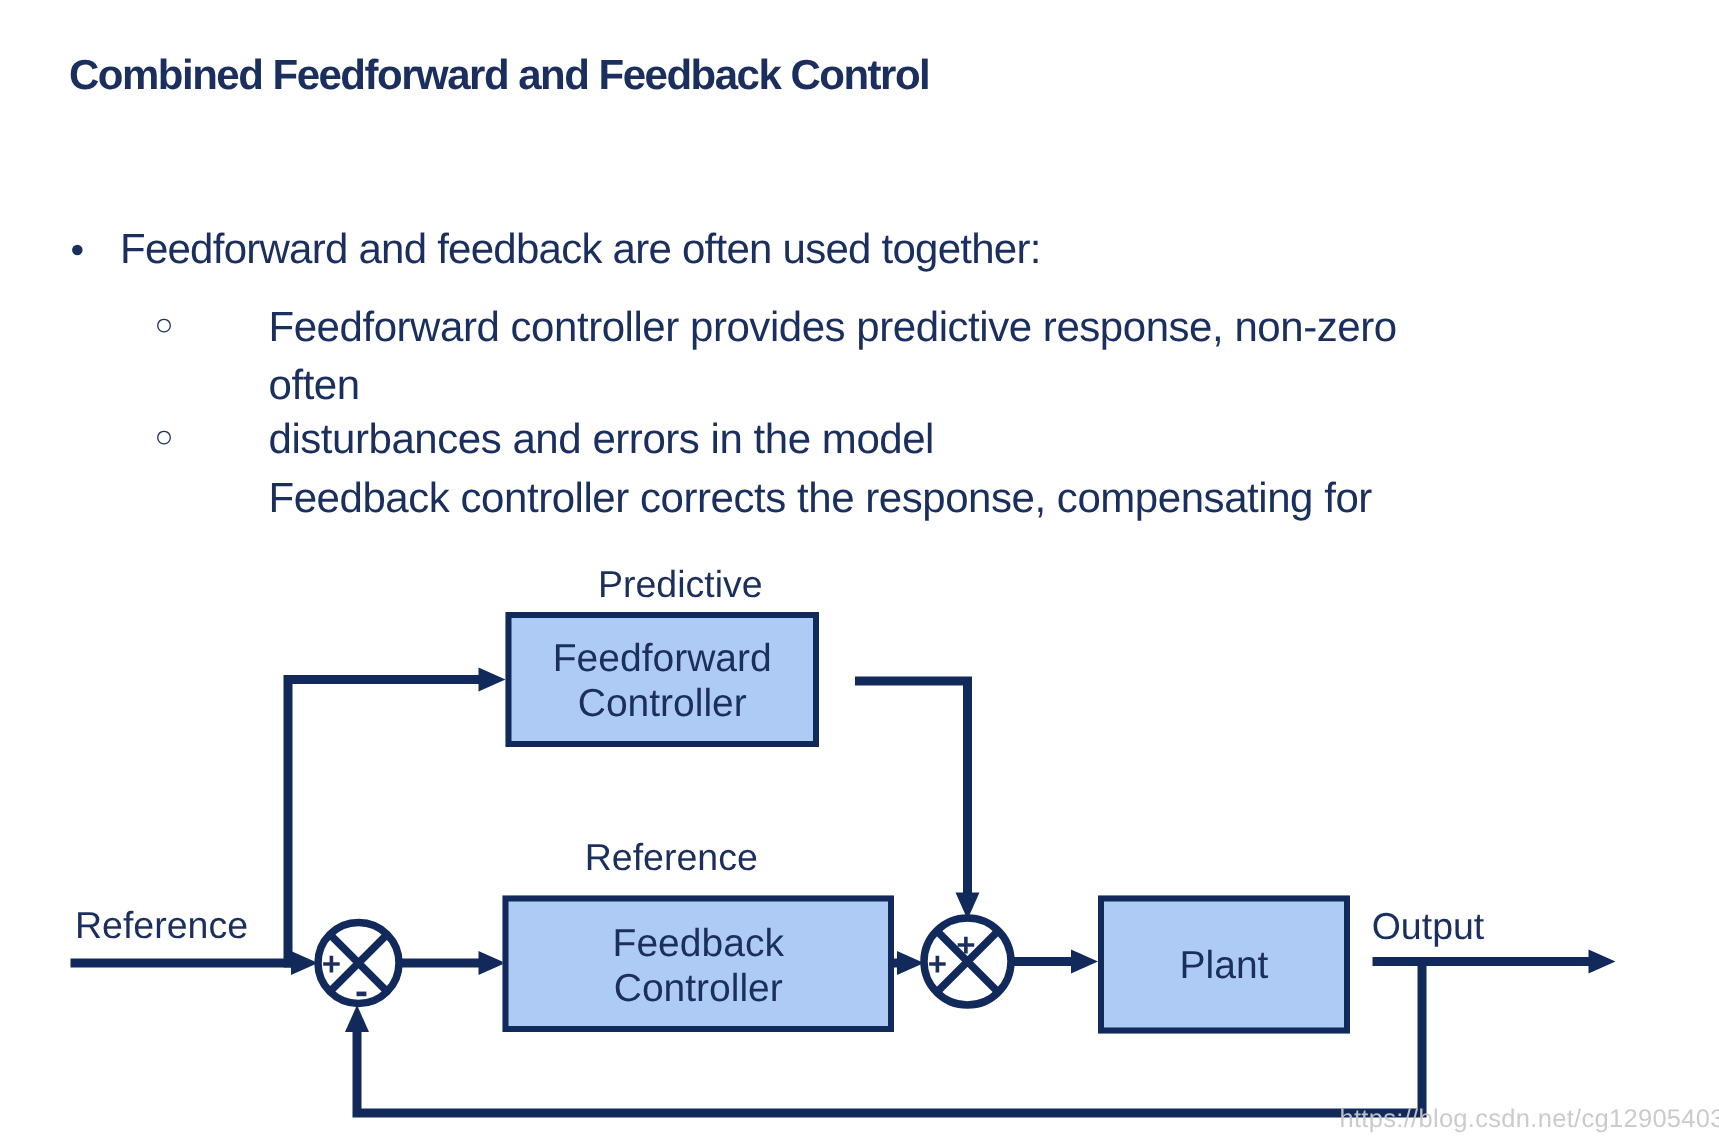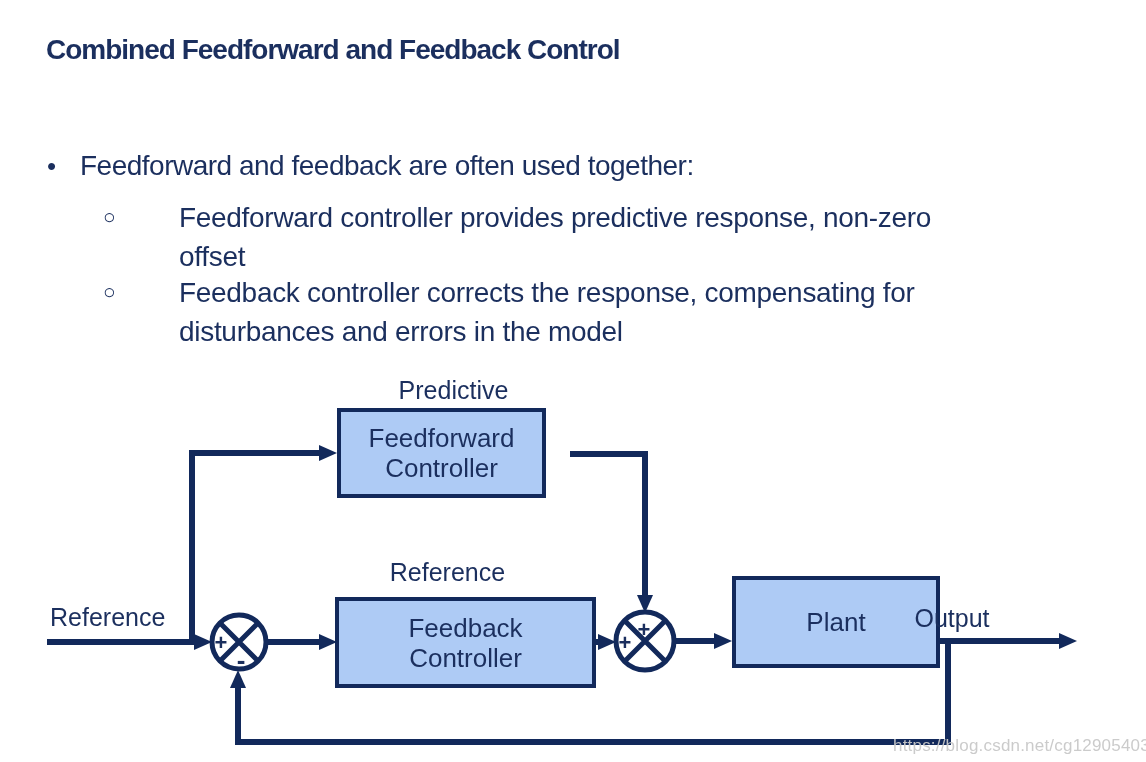--- a/index.html
+++ b/index.html
@@ -34,21 +34,21 @@
   .block{
     background:var(--block-fill);
     border:4px solid var(--line-navy);
     box-sizing:border-box;
     display:flex;align-items:center;justify-content:center;text-align:center;
     font-size:26px;line-height:30px;color:var(--text-navy);
     padding:4px 14px;
   }
   .block.ff{left:337px;top:408px;width:209px;height:90px;}
   .block.fb{left:335px;top:597px;width:261px;height:91px;}
-  .block.plant{left:732px;top:576px;width:208px;height:92px;}
+  .block.plant{left:732px;top:597px;width:168px;height:92px;}
   .diag-label{font-size:25px;line-height:28px;color:var(--text-navy);}
   .lbl-predictive{left:337px;top:376px;width:233px;text-align:center;}
   .lbl-reactive{left:335px;top:558px;width:225px;text-align:center;}
   .lbl-reference{left:50px;top:603px;}
   .lbl-output{left:900px;top:604px;width:104px;text-align:center;}
   
   svg.wiring{left:0;top:0;width:1146px;height:762px;}
   .ln{stroke:var(--line-navy);stroke-width:6;fill:none;}
   .junction-circle{fill:#ffffff;stroke:var(--line-navy);stroke-width:5;}
   .xline{stroke:var(--line-navy);stroke-width:5;fill:none;}
@@ -71,29 +71,29 @@
 
 <div class="abs bullet-row">
   <span class="bullet-marker">•</span>
   <span class="bullet-text">Feedforward and feedback are often used together:</span>
 </div>
 
 <div class="abs sub-row s1">
   <span class="sub-marker">○</span>
   <div class="sub-lines">
     <div>Feedforward controller provides predictive response, non-zero</div>
-    <div>offset</div>
+    <div>often</div>
   </div>
 </div>
 
 <div class="abs sub-row s2">
   <span class="sub-marker">○</span>
   <div class="sub-lines">
+    <div>disturbances and errors in the model</div>
     <div>Feedback controller corrects the response, compensating for</div>
-    <div>disturbances and errors in the model</div>
   </div>
 </div>
 
 <svg class="abs wiring" viewBox="0 0 1146 762">
 
   <g>
     <path class="ln" d="M47 642 H198"></path>
     <polygon class="arrowhead" points="212,642 194,634 194,650"></polygon>
   </g>
 

